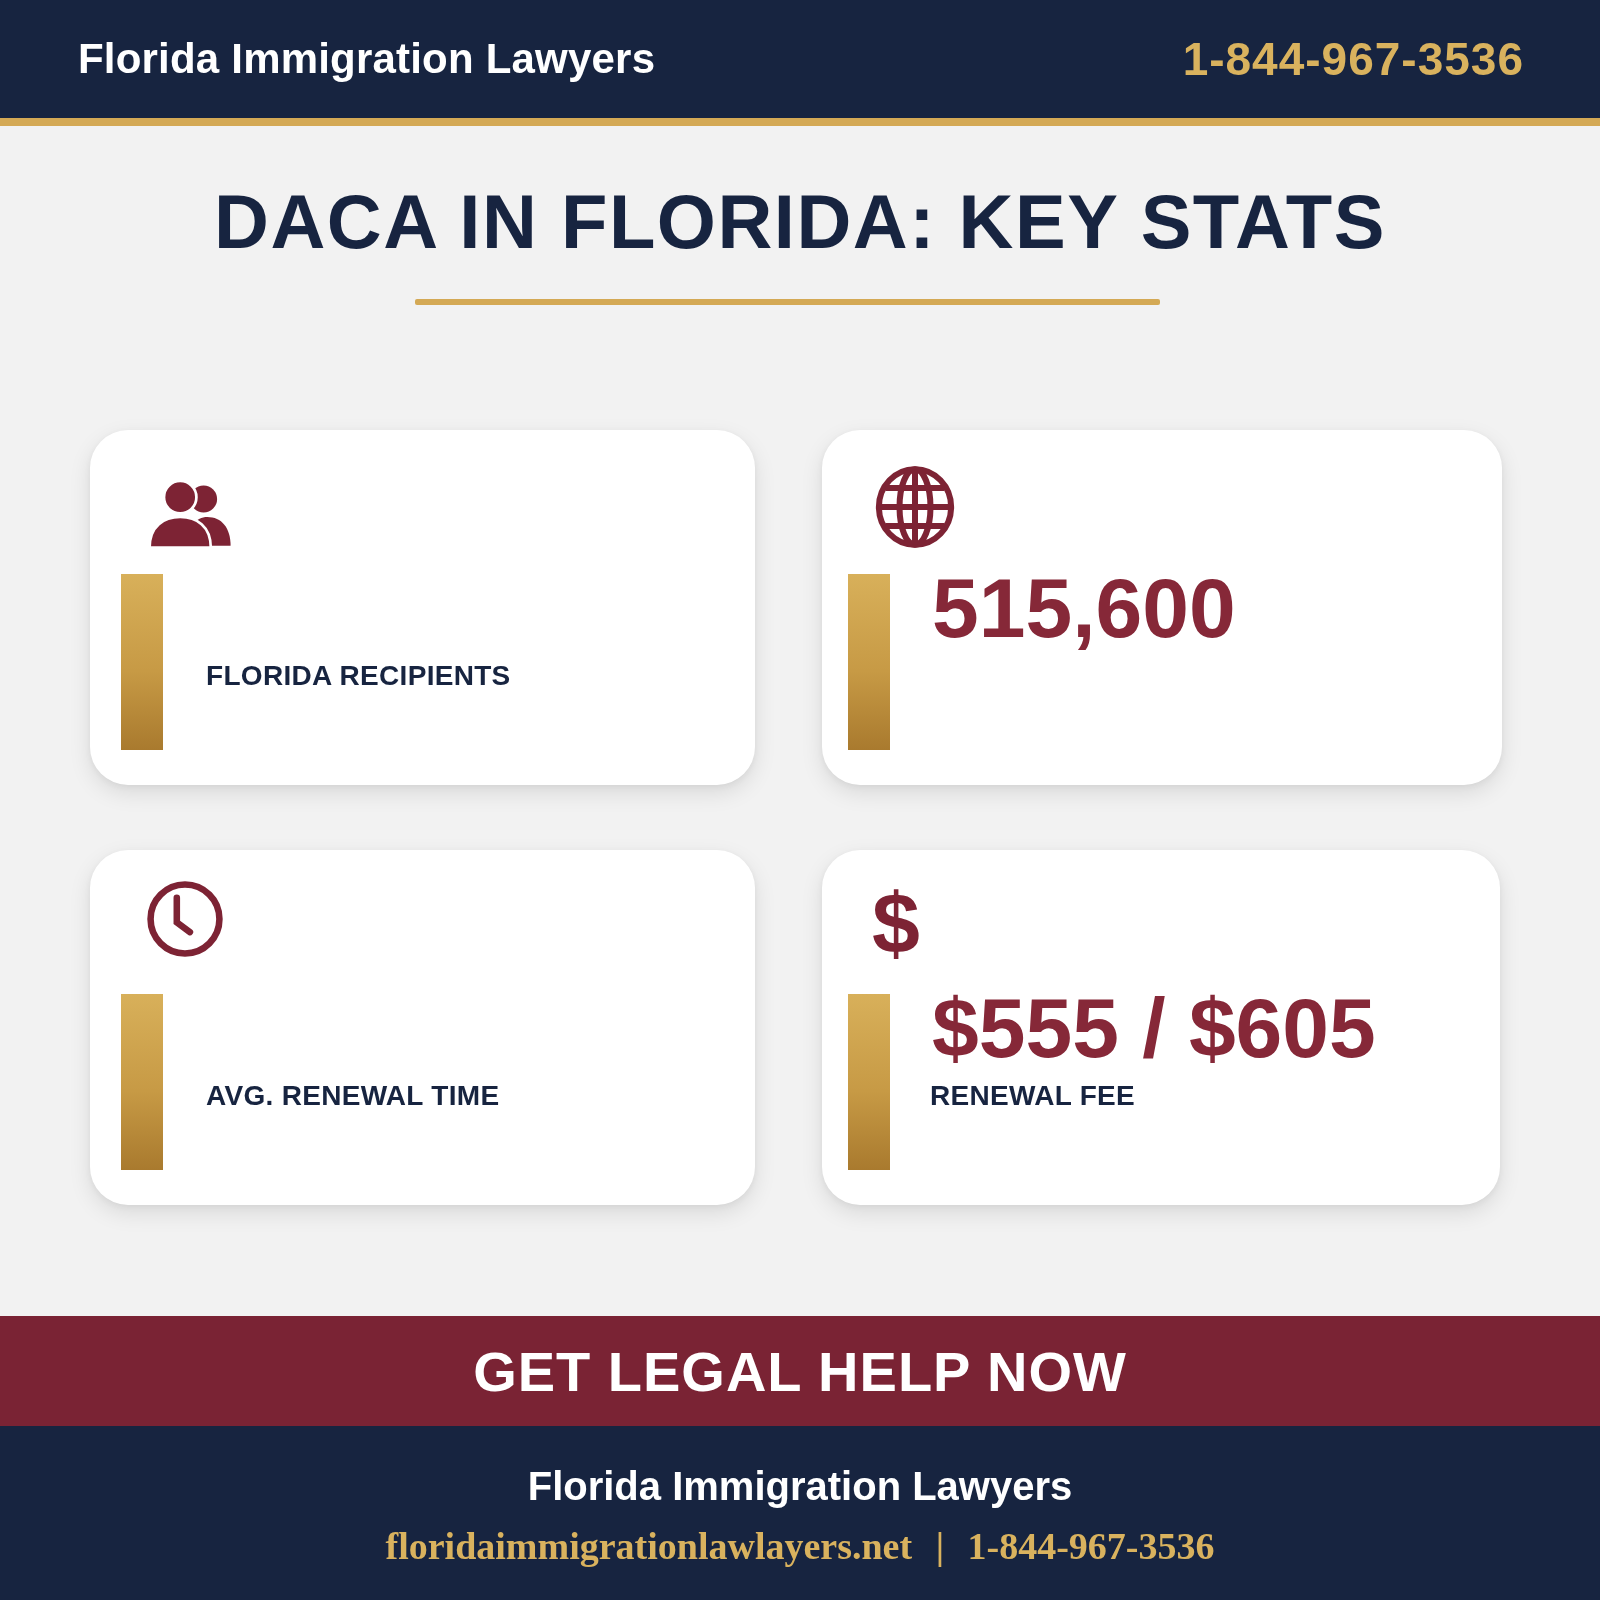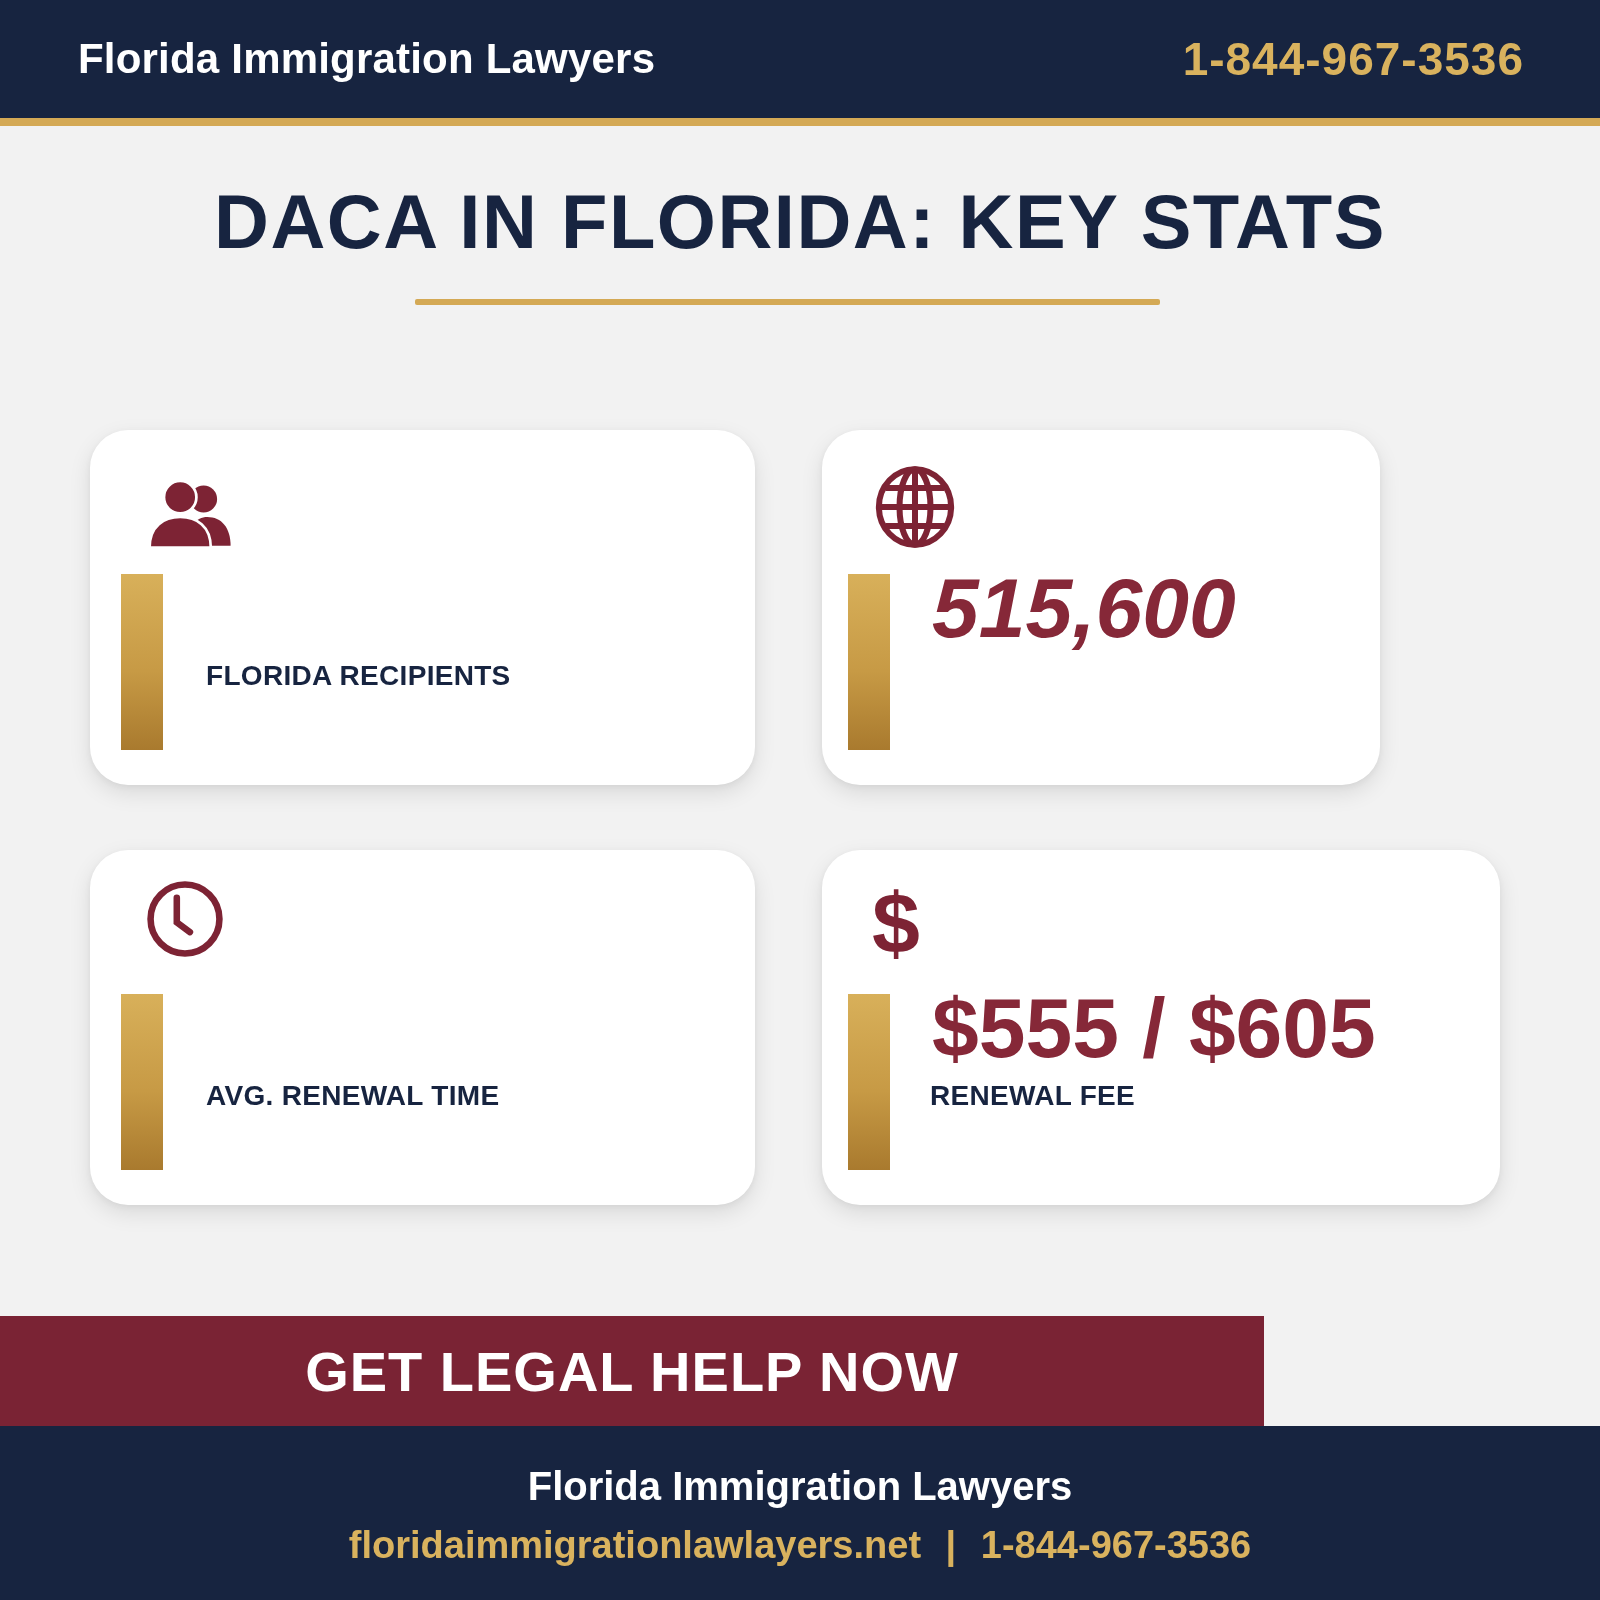--- a/index.html
+++ b/index.html
@@ -30,21 +30,21 @@
   .title-rule {
     position: absolute; left: 415px; top: 299px; width: 745px; height: 6px;
     background: #d4a955; border-radius: 2px;
   }
   .card {
     position: absolute; width: 665px; height: 355px;
     background: #ffffff; border-radius: 38px;
     box-shadow: 0 8px 22px rgba(0,0,0,0.10), 0 2px 6px rgba(0,0,0,0.05);
   }
   .card.c1 { left: 90px; top: 430px; }
-  .card.c2 { left: 822px; top: 430px; width: 558px; font-style: italic; }
+  .card.c2 { left: 822px; top: 430px; width: 680px; }
   .card.c3 { left: 90px; top: 850px; }
   .card.c4 { left: 822px; top: 850px; width: 678px; }
   .card .icon {
     position: absolute; left: 56px; top: 40px; width: 90px; height: 85px;
     color: #7d2334;
   }
   .card .icon svg { width: 100%; height: 100%; display: block; }
   .card .dollar {
     position: absolute; left: 50px; top: 30px; font-size: 86px; font-weight: 700;
     color: #7d2334; line-height: 1;
@@ -57,37 +57,37 @@
     position: absolute; left: 114px; top: 136px;
     color: #862838; font-weight: 700; font-size: 84px; line-height: 1;
     white-space: nowrap;
   }
   .card .label {
     position: absolute; left: 116px; top: 232px;
     color: #172440; font-weight: 700; font-size: 28px; line-height: 1;
     white-space: nowrap; letter-spacing: 0.3px;
   }
   .cta {
-    position: absolute; left: 0; top: 1316px; width: 1264px; height: 110px;
+    position: absolute; left: 0; top: 1316px; width: 1600px; height: 110px;
     background: #7a2334;
     display: flex; align-items: center; justify-content: center;
     color: #ffffff; font-weight: 700; font-size: 56px; letter-spacing: 1px;
   }
   .footer {
     position: absolute; left: 0; top: 1426px; width: 1600px; height: 174px;
     background: #172440;
     text-align: center;
   }
   .footer .f-brand {
     position: absolute; left: 0; top: 38px; width: 1600px;
     color: #ffffff; font-weight: 700; font-size: 40px;
   }
   .footer .f-contact {
     position: absolute; left: 0; top: 98px; width: 1600px;
-    color: #d9b25e; font-weight: 700; font-size: 38px;
+    color: #d9b25e; font-weight: 700; font-size: 38px; font-family: Liberation Serif, serif;
   }
   .footer .sep { margin: 0 14px; }
 </style>
 </head>
 <body>
 
 <header class="topbar">
   <div class="brand">Florida Immigration Lawyers</div>
   <a class="phone">1-844-967-3536</a>
 </header>

